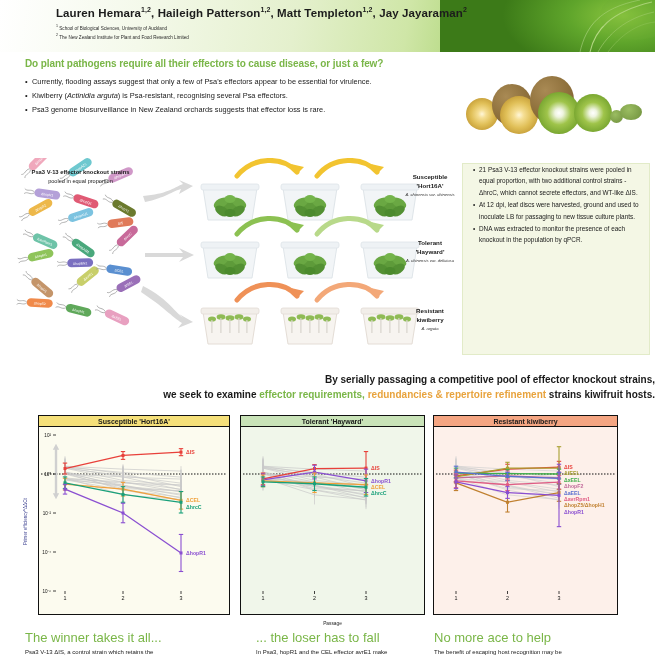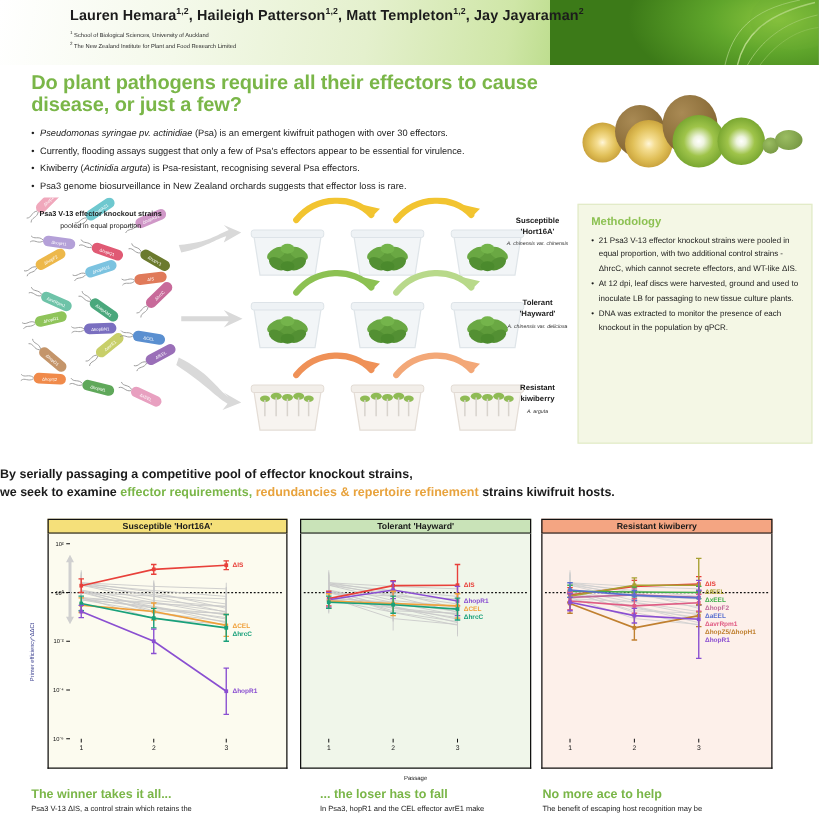--- a/index.html
+++ b/index.html
@@ -31,21 +31,21 @@
   .authors sup{font-size:7px;}
   .affil{
     position:absolute;left:56px;top:23px;
     font-size:4.6px;line-height:7.6px;color:#2b2b2b;
   }
   .affil sup{font-size:3.6px;}
 
   
   .intro{position:absolute;left:25px;top:58px;width:420px;}
   .sec-title{
-    font-size:16px;font-weight:bold;color:#7ab648;margin:0 0 6px 0;letter-spacing:-.1px;
+    font-size:10px;font-weight:bold;color:#7ab648;margin:0 0 6px 0;letter-spacing:-.1px;
   }
   .bullets{list-style:none;margin:0;padding:0;}
   .bullets li{
     font-size:7.4px;line-height:14px;color:#1a1a1a;padding-left:7px;position:relative;
   }
   .bullets li:before{
     content:"\2022";position:absolute;left:0;top:0;color:#1a1a1a;font-size:7.4px;
   }
   .it{font-style:italic;}
 
@@ -78,21 +78,21 @@
   }
   .method-list{list-style:none;margin:0;padding:0 10px 0 10px;}
   .method-list li{
     font-size:6.4px;line-height:11.4px;color:#1a1a1a;padding-left:6px;position:relative;
     margin-bottom:1px;
   }
   .method-list li:before{content:"\2022";position:absolute;left:0;top:0;}
 
   
   .mid-title{
-    position:absolute;left:0;top:372px;width:655px;text-align:left;
+    position:absolute;left:0;top:372px;width:655px;text-align:right;
     font-size:10px;font-weight:bold;line-height:15px;color:#1a1a1a;
   }
   .hl-green{color:#7ab648;}
   .hl-orange{color:#e8a33d;}
 
   
   .charts{position:absolute;left:0;top:415px;width:655px;height:215px;}
   .panel{position:absolute;top:0;}
   .panel-header{
     height:12px;border:1px solid #111;box-sizing:border-box;
@@ -107,21 +107,21 @@
     font-size:4.6px;color:#3a3f8f;
     transform:rotate(-90deg);transform-origin:left top;
     white-space:nowrap;
   }
   .xaxis-title{
     position:absolute;font-size:4.8px;color:#222;text-align:center;
   }
 
   
   .concl{position:absolute;top:630px;}
-  .concl-title{font-size:10px;font-weight:bold;color:#7ab648;margin:0 0 3px 0;}
+  .concl-title{font-size:13px;font-weight:normal;color:#7ab648;margin:0 0 3px 0;}
   .concl-body{font-size:6px;line-height:9.6px;color:#1a1a1a;}
 </style>
 </head>
 <body>
 
 <div class="header-band">
   <div class="leaf-img">
     <svg class="leaf-veins" viewBox="0 0 215 52" preserveAspectRatio="none">
       <path d="M150 52 C155 30 170 12 212 2" stroke="#cfe8a0" stroke-width="1.1" fill="none" opacity=".75"></path>
       <path d="M158 52 C168 34 186 18 214 12" stroke="#bcdc8c" stroke-width=".8" fill="none" opacity=".6"></path>
@@ -133,21 +133,20 @@
   <div class="authors">Lauren Hemara<sup>1,2</sup>, Haileigh Patterson<sup>1,2</sup>, Matt Templeton<sup>1,2</sup>, Jay Jayaraman<sup>2</sup></div>
   <div class="affil">
     <div><sup>1</sup> <span>School of Biological Sciences, University of Auckland</span></div>
     <div><sup>2</sup> <span>The New Zealand Institute for Plant and Food Research Limited</span></div>
   </div>
 </div>
 
 <div class="intro">
   <div class="sec-title">Do plant pathogens require all their effectors to cause disease, or just a few?</div>
   <ul class="bullets" id="intro-bullets">
-      <li><span class="it">Pseudomonas syringae pv. actinidiae</span> (Psa) is an emergent kiwifruit pathogen with over 30 effectors.</li>
       <li>Currently, flooding assays suggest that only a few of Psa's effectors appear to be essential for virulence.</li>
       <li>Kiwiberry (<span class="it">Actinidia arguta</span>) is Psa-resistant, recognising several Psa effectors.</li>
       <li>Psa3 genome biosurveillance in New Zealand orchards suggests that effector loss is rare.</li>
     </ul>
 </div>
 
 <div class="kiwi-photo">
   <div class="kiwi kiwi-gold" style="left:8px;  top:36px; width:32px;height:32px;"></div>
   <div class="kiwi kiwi-whole" style="left:34px; top:22px; width:40px;height:42px;"></div>
   <div class="kiwi kiwi-gold" style="left:42px; top:34px; width:38px;height:38px;"></div>
@@ -371,21 +370,20 @@
   <div class="hl1">'Hayward'</div>
   <div class="hl2">A. chinensis var. deliciosa</div>
 </div>
 <div class="host-label" style="left:384px;top:306px;">
   <div class="hl1">Resistant</div>
   <div class="hl1">kiwiberry</div>
   <div class="hl2">A. arguta</div>
 </div>
 
 <div class="method-box">
-  <div class="method-title">Methodology</div>
   <ul class="method-list" id="method-bullets">
       <li>21 Psa3 V-13 effector knockout strains were pooled in equal proportion, with two additional control strains - ΔhrcC, which cannot secrete effectors, and WT-like ΔIS.</li>
       <li>At 12 dpi, leaf discs were harvested, ground and used to inoculate LB for passaging to new tissue culture plants.</li>
       <li>DNA was extracted to monitor the presence of each knockout in the population by qPCR.</li>
     </ul>
 </div>
 
 <div class="mid-title">
   <div>By serially passaging a competitive pool of effector knockout strains,</div>
   <div>

